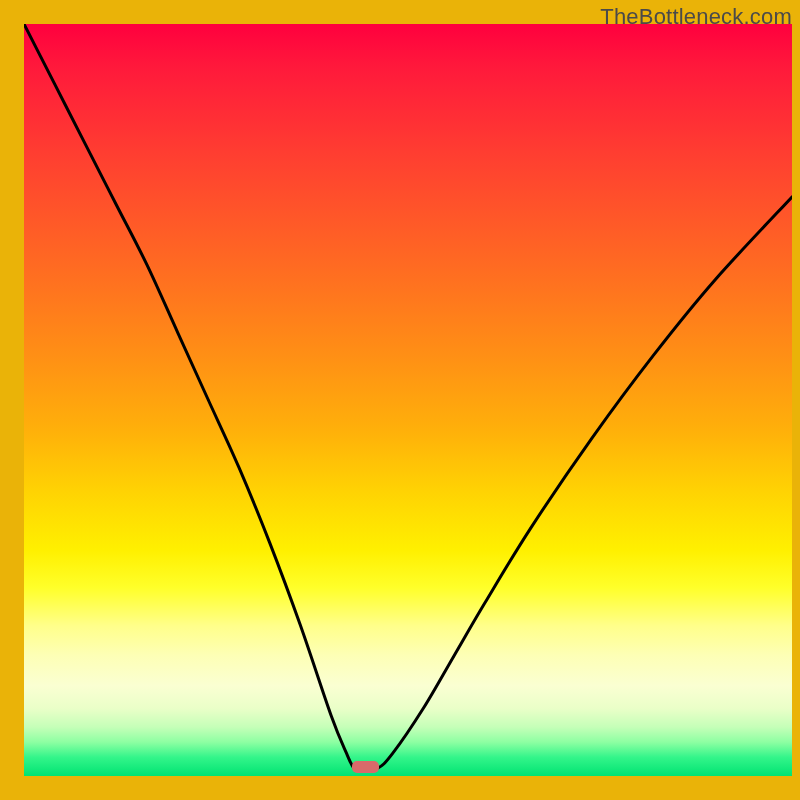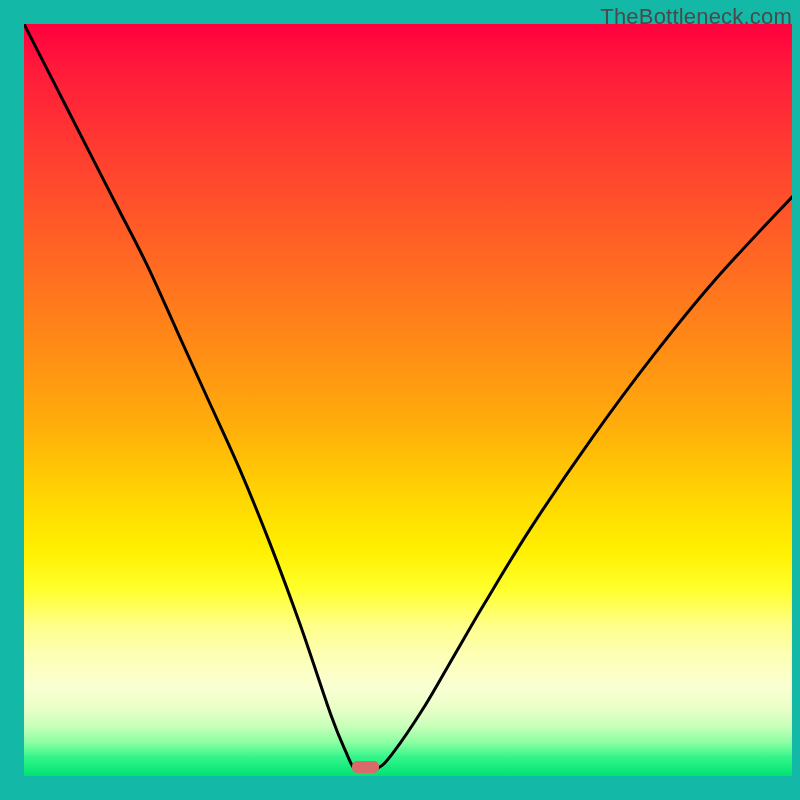--- a/index.html
+++ b/index.html
@@ -10,21 +10,21 @@
     background: #000;
     overflow: hidden;
     font-family: Arial, Helvetica, sans-serif;
   }
   .frame {
     position: absolute;
     left: 0;
     top: 0;
     width: 800px;
     height: 800px;
-    background: #14b8a6;
+    background: #eab308;
   }
   .plot-area {
     position: absolute;
     left: 24px;
     top: 24px;
     width: 768px;
     height: 752px;
     overflow: hidden;
   }
   .gradient-bg {

